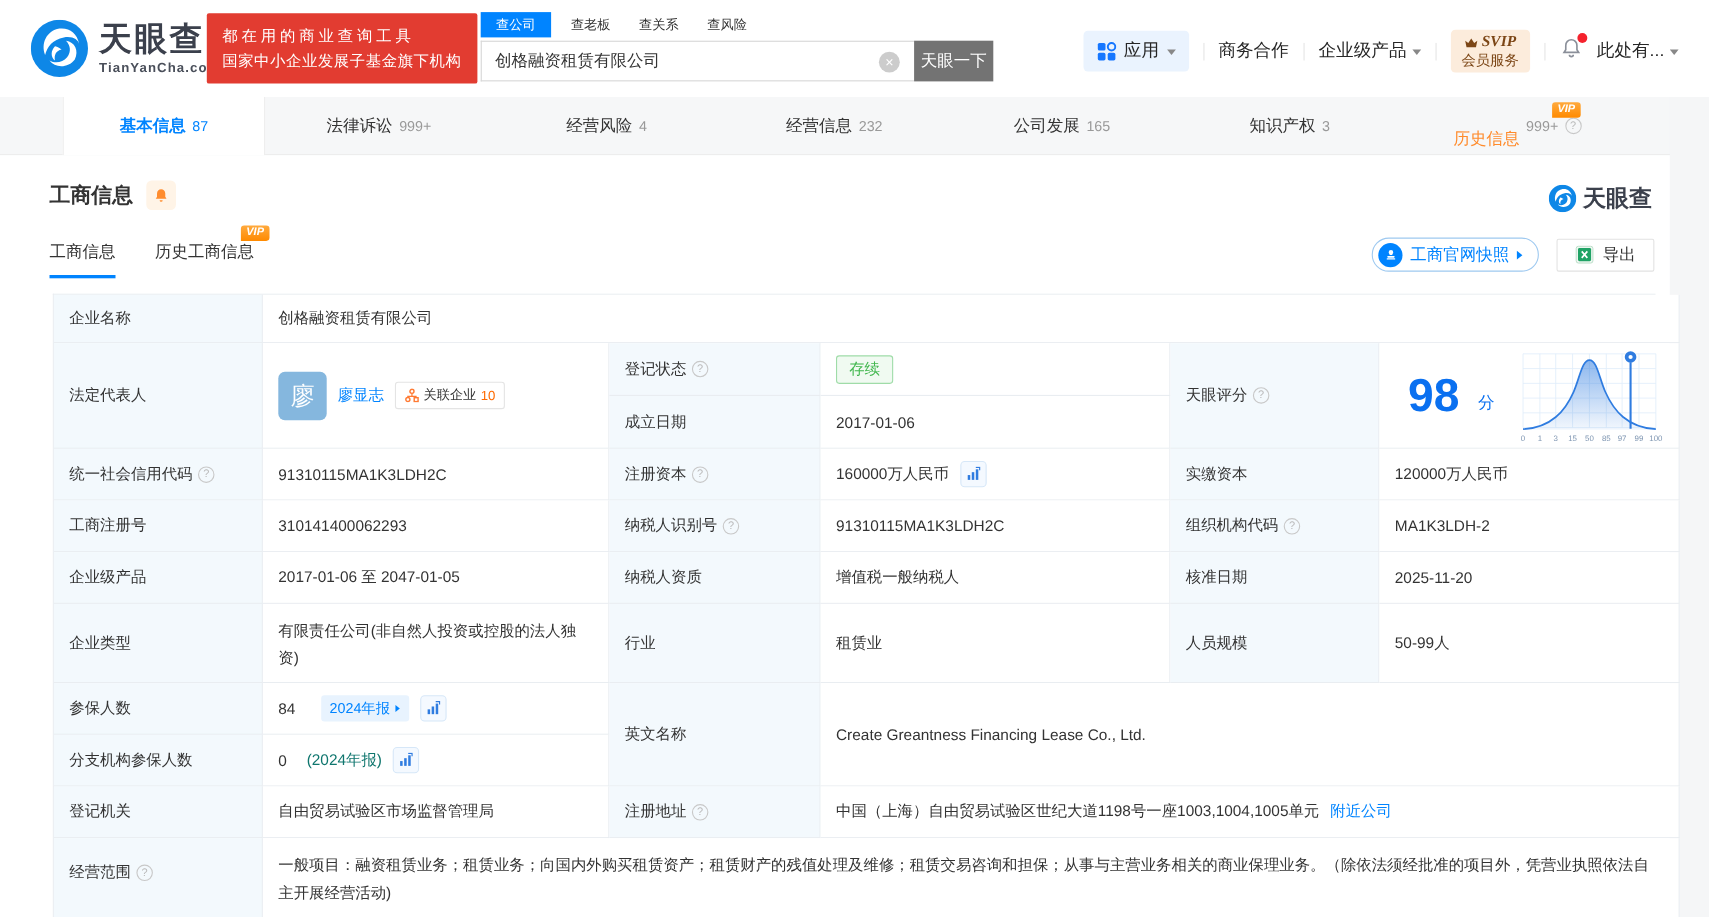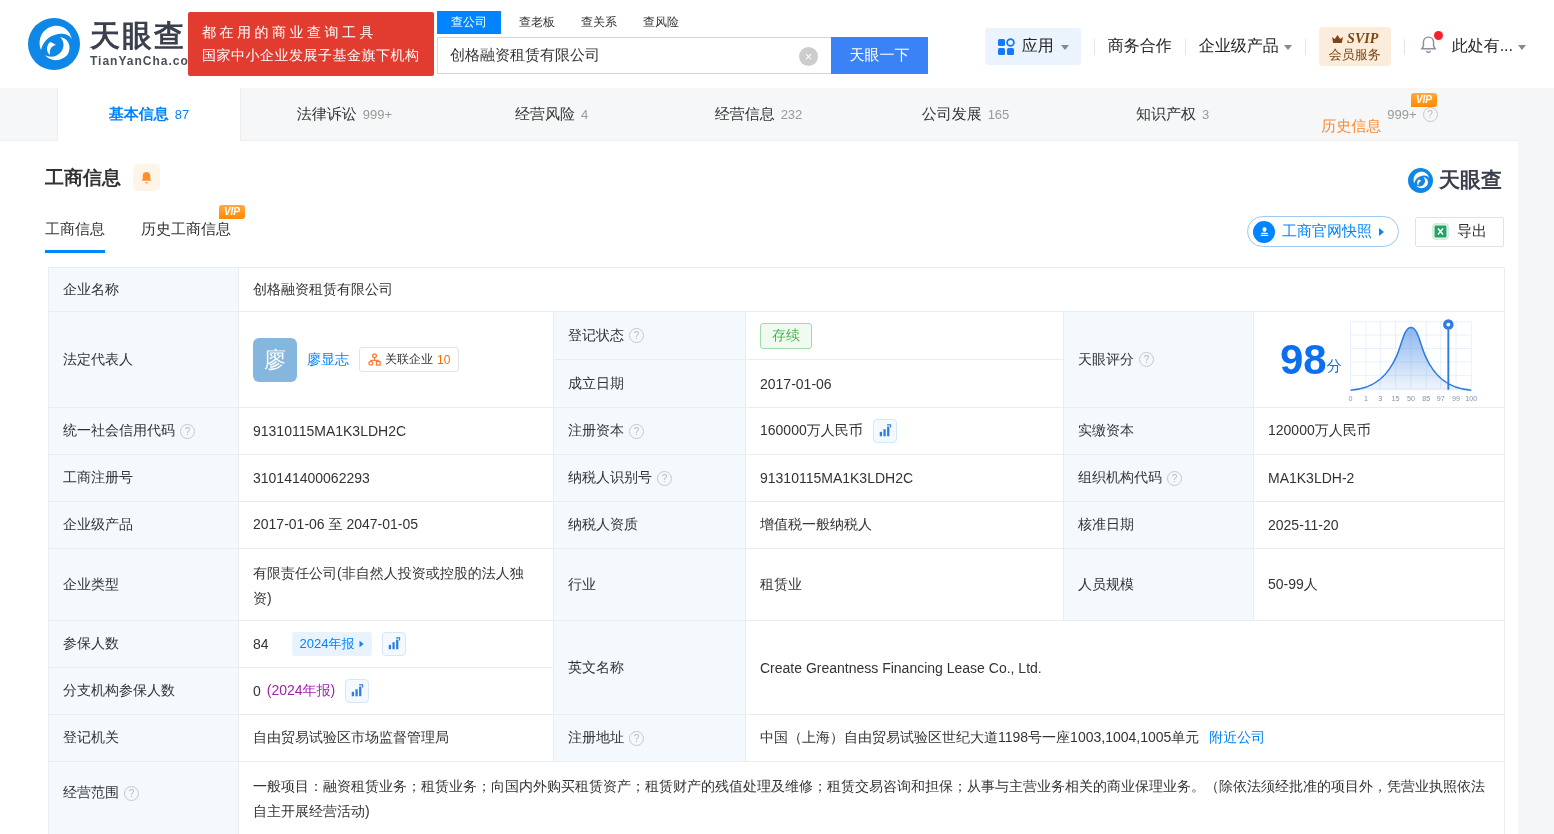--- a/index.html
+++ b/index.html
@@ -19,21 +19,21 @@
 
   .search-block { position:absolute; left:437px; top:9px; }
   .search-tabs { display:flex; align-items:flex-end; height:25px; }
   .search-tab { font-size:12px; color:#333; margin-right:26px; padding:3px 0; cursor:pointer;text-align:right; }
   .search-tab.active { background:#0084ff; color:#fff; padding:3px 14px; margin-right:18px; }
   .search-row { display:flex; margin-top:3px; }
   .search-input { width:394px; height:37px; border:1px solid #d6d6d6; border-right:none; font-size:15px;
     padding:0 36px 0 12px; color:#333; outline:none; font-family:inherit; }
   .clear-btn { position:absolute; left:362px; top:38px; width:19px; height:19px; border-radius:50%; background:#ccc;
     color:#fff; font-size:13px; line-height:19px; text-align:center; cursor:pointer; }
-  .search-btn { width:97px; height:37px; background:#3b82f6; color:#fff; font-size:15px; border:none; cursor:pointer; font-family:inherit; }
+  .search-btn { width:72px; height:37px; background:#737373; color:#fff; font-size:15px; border:none; cursor:pointer; font-family:inherit; }
 
   .hdr-right { position:absolute; right:28px; top:27px; display:flex; align-items:center; gap:13px; }
   .hr-sep { width:1px; height:16px; background:#e5e5e5; }
   .apps-chip { display:flex; align-items:center; gap:7px; background:#eaf3fe; border-radius:4px; padding:8px 12px; cursor:pointer; }
   .hr-item { font-size:16px; color:#262626; display:flex; align-items:center; gap:5px; cursor:pointer; }
   .caret { width:0; height:0; border-left:4.5px solid transparent; border-right:4.5px solid transparent; border-top:5px solid #888; margin-top:2px; }
   .svip-badge { background:#fcecdc; border-radius:4px; padding:4px 10px; text-align:center; cursor:pointer;font-family:Liberation Serif, serif; }
   .svip-top { font-size:14px; font-weight:bold; font-style:italic; color:#7c4616; display:flex; align-items:center; gap:3px; justify-content:center; }
   .svip-bottom { font-size:13px; color:#7c4616; line-height:15px; }
   .bell-wrap { position:relative; cursor:pointer; }
@@ -93,23 +93,23 @@
   .rel-badge { display:flex; align-items:center; gap:4px; border:1px solid #e4e4e4; border-radius:3px;
     padding:3px 8px; font-size:12px; color:#333; cursor:pointer; background:#fff;text-align:right; }
   .rel-badge .n { color:#ff6a00; }
   .status-badge { border:1px solid #9fdca8; background:#f0faf1; color:#41b74e; font-size:14px;
     padding:3px 11px; border-radius:3px; }
   .chart-icon-box { width:24px; height:24px; border:1px solid #d6e7f8; background:#f4f9ff; border-radius:4px;
     display:flex; align-items:center; justify-content:center; margin-left:10px; cursor:pointer; flex:0 0 auto; }
   .report-badge { display:flex; align-items:center; gap:4px; background:#e8f3fe; color:#0084ff; font-size:13px;
     border-radius:3px; padding:3px 8px; margin-left:23px; cursor:pointer; }
   .report-badge .rarrow { border-left-color:#0084ff; transform:scale(0.8); }
-  .gray { color:#a21caf; margin-left:6px; }
-
-  .score-cell { gap:0; padding-left:26px; }
+  .gray { color:#0f766e; margin-left:18px; }
+
+  .score-cell { gap:17px; padding-left:26px; }
   .score-num { font-size:42px; font-weight:bold; color:#0a70f0; line-height:42px; }
   .score-unit { font-size:15px; color:#0a70f0; margin-top:14px; }
 </style>
 </head>
 <body>
 
 <div class="header">
   <div class="logo-wrap">
     <svg width="52" height="52" viewBox="0 0 52 52">
       <circle cx="26" cy="26" r="26" fill="#0e87e7"></circle>

